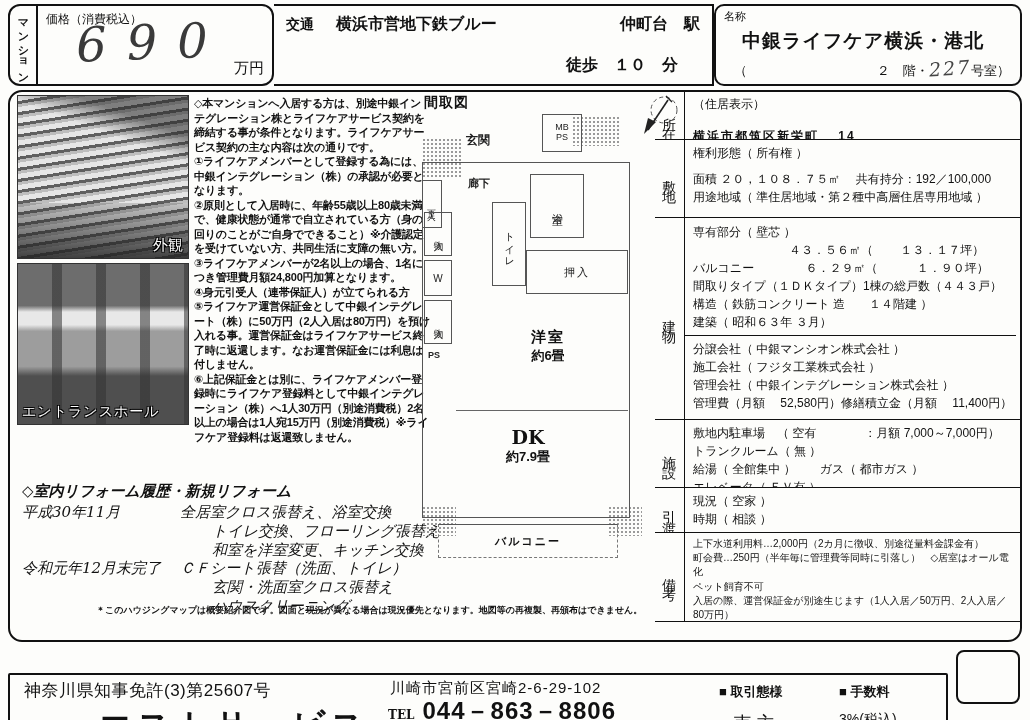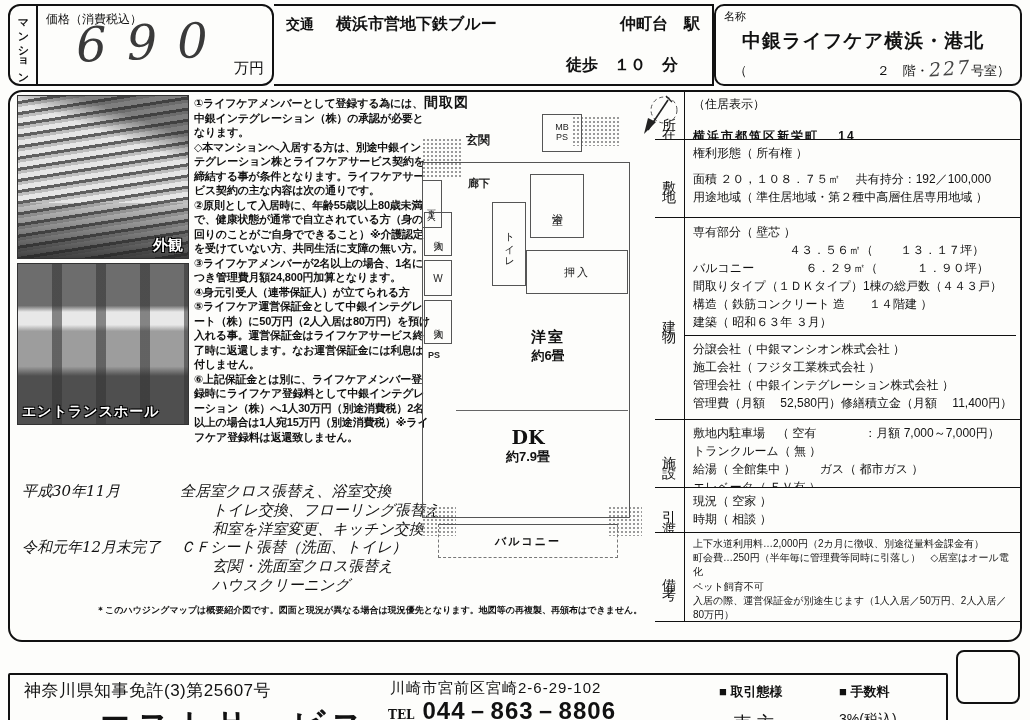--- a/index.html
+++ b/index.html
@@ -41,21 +41,21 @@
       background:
         linear-gradient(200deg, rgba(40,40,40,.55) 0 18%, transparent 30%),
         repeating-linear-gradient(171deg, #e6e6e6 0 5px, #5f5f5f 5px 8px, #bdbdbd 8px 11px),
         linear-gradient(#cfcfcf,#8a8a8a); }
   .photo-exterior::after { content:""; position:absolute; left:0; bottom:0; width:100%; height:34%;
         background:linear-gradient(180deg, rgba(60,60,60,.2), rgba(35,35,35,.85)); }
   .photo-lobby { left:7px; top:171px; width:172px; height:162px;
       background:
         repeating-linear-gradient(90deg, transparent 0 34px, rgba(50,50,50,.55) 34px 44px),
         linear-gradient(180deg, #6d6d6d 0 26%, #e8e8e8 30% 38%, #9d9d9d 42% 64%, #4f4f4f 70% 100%); }
-  .photo-caption { position:absolute; font-weight:bold; color:#fff; z-index:3;
+  .photo-caption { position:absolute; font-weight:normal; color:#fff; z-index:3;
         text-shadow:1px 1px 0 #000, -1px 1px 0 #000, 1px -1px 0 #000, -1px -1px 0 #000; }
   .cap-ext { right:5px; bottom:3px; font-size:15px; }
   .cap-lobby { left:4px; bottom:3px; font-size:14px; letter-spacing:1px;text-align:center; }
 
   
   .lifecare { position:absolute; left:184px; top:4px; width:238px; }
   .lifecare p { font-size:11px; font-weight:600; line-height:1.32; letter-spacing:-.2px; }
 
   
   .reform { position:absolute; left:12px; top:390px; width:430px; font-family:"DejaVu Serif",serif; font-style:italic; }
@@ -158,30 +158,31 @@
   <div class="main-box box">
 
     <div class="photo photo-exterior">
       <span class="photo-caption cap-ext">外観</span>
     </div>
     <div class="photo photo-lobby">
       <span class="photo-caption cap-lobby">エントランスホール</span>
     </div>
 
     <div class="lifecare">
+      <p>◇本マンションへ入居する方は、別途中銀インテグレーション株とライフケアサービス契約を締結する事が条件となります。ライフケアサービス契約の主な内容は次の通りです。</p>
       <p>①ライフケアメンバーとして登録する為には、中銀インテグレーション（株）の承認が必要となります。</p>
-      <p>◇本マンションへ入居する方は、別途中銀インテグレーション株とライフケアサービス契約を締結する事が条件となります。ライフケアサービス契約の主な内容は次の通りです。</p>
       <p>②原則として入居時に、年齢55歳以上80歳未満で、健康状態が通常で自立されている方（身の回りのことがご自身でできること）※介護認定を受けていない方、共同生活に支障の無い方。</p>
       <p>③ライフケアメンバーが2名以上の場合、1名につき管理費月額24,800円加算となります。</p>
       <p>④身元引受人（連帯保証人）が立てられる方</p>
       <p>⑤ライフケア運営保証金として中銀インテグレート（株）に50万円（2人入居は80万円）を預け入れる事。運営保証金はライフケアサービス終了時に返還します。なお運営保証金には利息は付しません。</p>
       <p>⑥上記保証金とは別に、ライフケアメンバー登録時にライフケア登録料として中銀インテグレーション（株）へ1人30万円（別途消費税）2名以上の場合は1人宛15万円（別途消費税）※ライフケア登録料は返還致しません。</p>
     </div>
 
     <div class="reform">
+      <div class="reform-title">◇室内リフォーム履歴・新規リフォーム</div>
       <div class="reform-row">
         <span class="reform-date">平成30年11月</span>
         <span>全居室クロス張替え、浴室交換</span>
       </div>
       <div class="reform-row cont">
         <span class="reform-date"></span>
         <span>トイレ交換、フローリング張替え</span>
       </div>
       <div class="reform-row cont">
         <span class="reform-date"></span>

